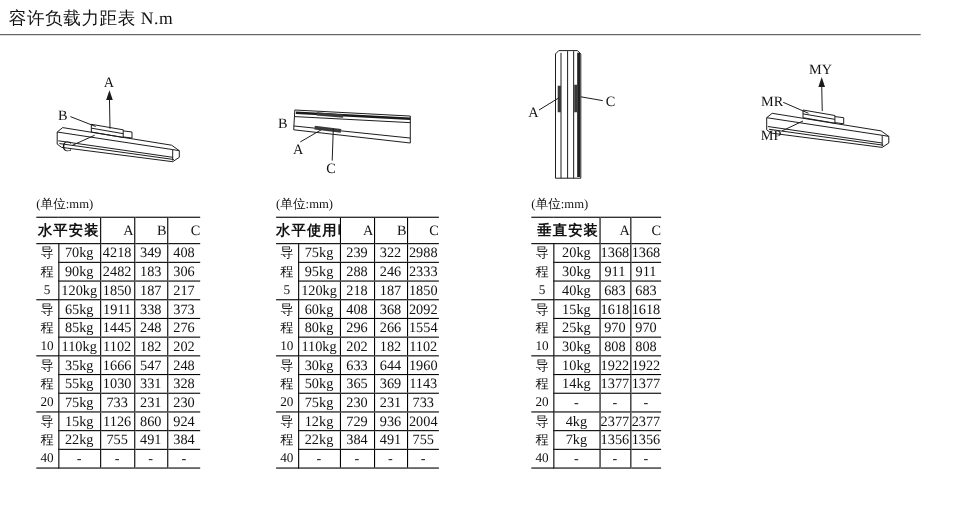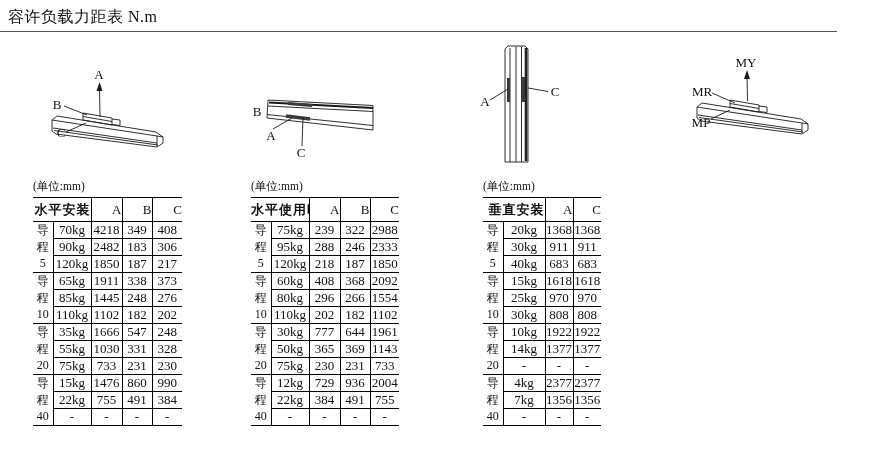--- a/index.html
+++ b/index.html
@@ -213,23 +213,23 @@
             <td class="num">231</td>
             <td class="num">230</td>
           </tr>
           <tr>
             <td class="lead" rowspan="3">
               <div>导</div>
               <div>程</div>
               <div>40</div>
             </td>
             <td class="kg">15kg</td>
-            <td class="num">1476</td>
+            <td class="num">1126</td>
             <td class="num">860</td>
-            <td class="num">990</td>
+            <td class="num">924</td>
           </tr>
           <tr>
             <td class="kg">22kg</td>
             <td class="num">755</td>
             <td class="num">491</td>
             <td class="num">384</td>
           </tr>
           <tr>
             <td class="kg">-</td>
             <td class="num">-</td>
@@ -305,23 +305,23 @@
             <td class="num">182</td>
             <td class="num">1102</td>
           </tr>
           <tr>
             <td class="lead" rowspan="3">
               <div>导</div>
               <div>程</div>
               <div>20</div>
             </td>
             <td class="kg">30kg</td>
-            <td class="num">777</td>
+            <td class="num">633</td>
             <td class="num">644</td>
-            <td class="num">1961</td>
+            <td class="num">1960</td>
           </tr>
           <tr>
             <td class="kg">50kg</td>
             <td class="num">365</td>
             <td class="num">369</td>
             <td class="num">1143</td>
           </tr>
           <tr>
             <td class="kg">75kg</td>
             <td class="num">230</td>

